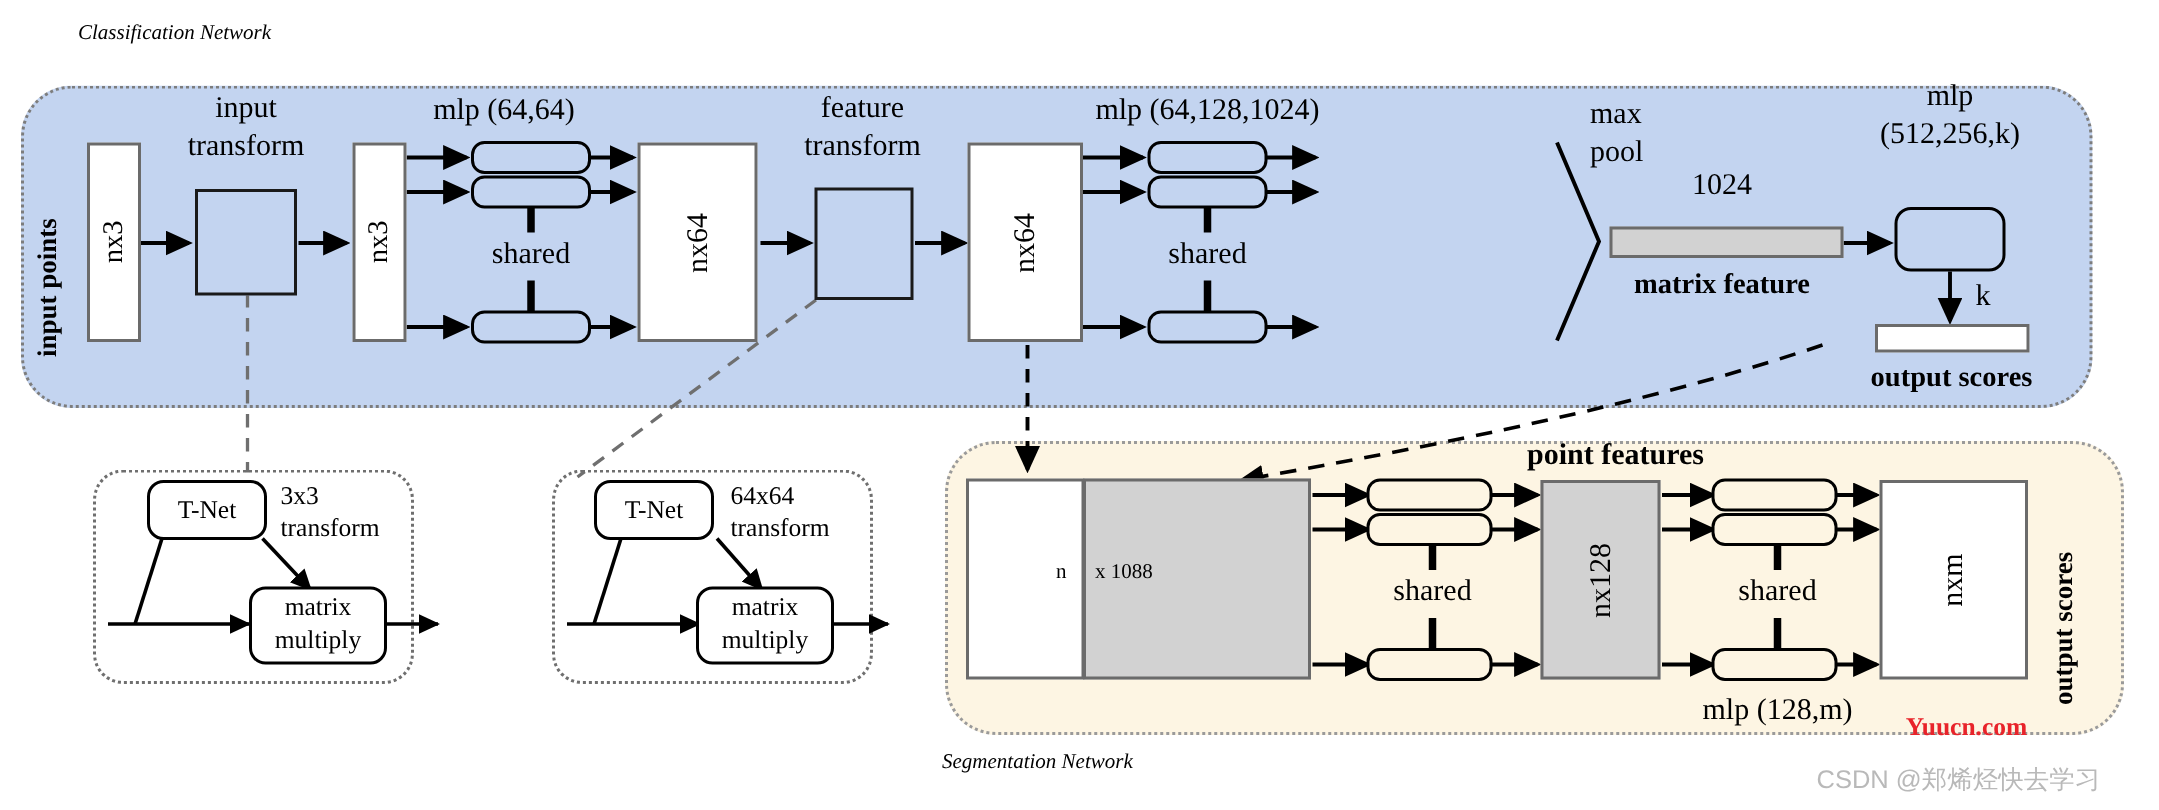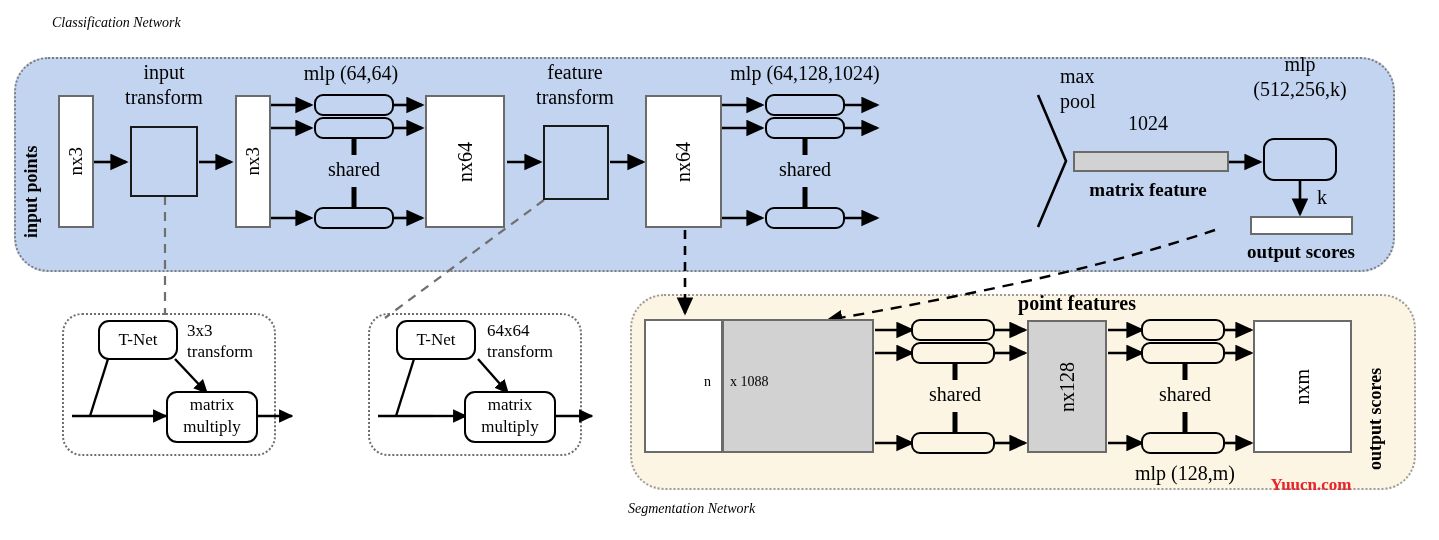--- a/index.html
+++ b/index.html
@@ -144,21 +144,21 @@
   </div>
 
   <div class="lbl ctr serif t19" style="left:164px;top:62px;">input</div>
   <div class="lbl ctr serif t19" style="left:164px;top:87px;">transform</div>
   <div class="box bluebox" style="left:130px;top:126px;width:68px;height:71px;"></div>
 
   <div class="box wbox" style="left:235px;top:95px;width:36px;height:133px;">
     <span class="vlabel serif t18">nx3</span>
   </div>
 
-  <div class="lbl ctr serif t19" style="left:351px;top:63px;">mlp (64,64)</div>
+  <div class="lbl ctr serif t19" style="left:336px;top:63px;">mlp (64,64)</div>
   <div class="pill" style="left:314px;top:94px;width:80px;height:22px;"></div>
   <div class="pill" style="left:314px;top:117px;width:80px;height:22px;"></div>
   <div class="pill" style="left:314px;top:207px;width:80px;height:22px;"></div>
   <div class="lbl ctr serif t19" style="left:354px;top:159px;">shared</div>
 
   <div class="box wbox" style="left:425px;top:95px;width:80px;height:133px;">
     <span class="vlabel serif t19">nx64</span>
   </div>
 
   <div class="lbl ctr serif t19" style="left:575px;top:62px;">feature</div>
@@ -231,14 +231,15 @@
   <div class="lbl ctr serif t19" style="left:1185px;top:384px;">shared</div>
   <div class="lbl ctr serif t19" style="left:1185px;top:463px;">mlp (128,m)</div>
 
   <div class="box wbox" style="left:1253px;top:320px;width:99px;height:133px;">
     <span class="vlabel serif t19">nxm</span>
   </div>
 
   <div class="lbl bold serif t17 vlabel" style="left:1366px;top:310px;height:160px;">output scores</div>
 
   <div class="wm-red" style="left:1311px;top:475px;transform:translateX(-50%);">Yuucn.com</div>
+  <div class="wm-gray" style="left:1211px;top:508px;">CSDN @郑烯烃快去学习</div>
 
 </div>
 
 </body></html>

